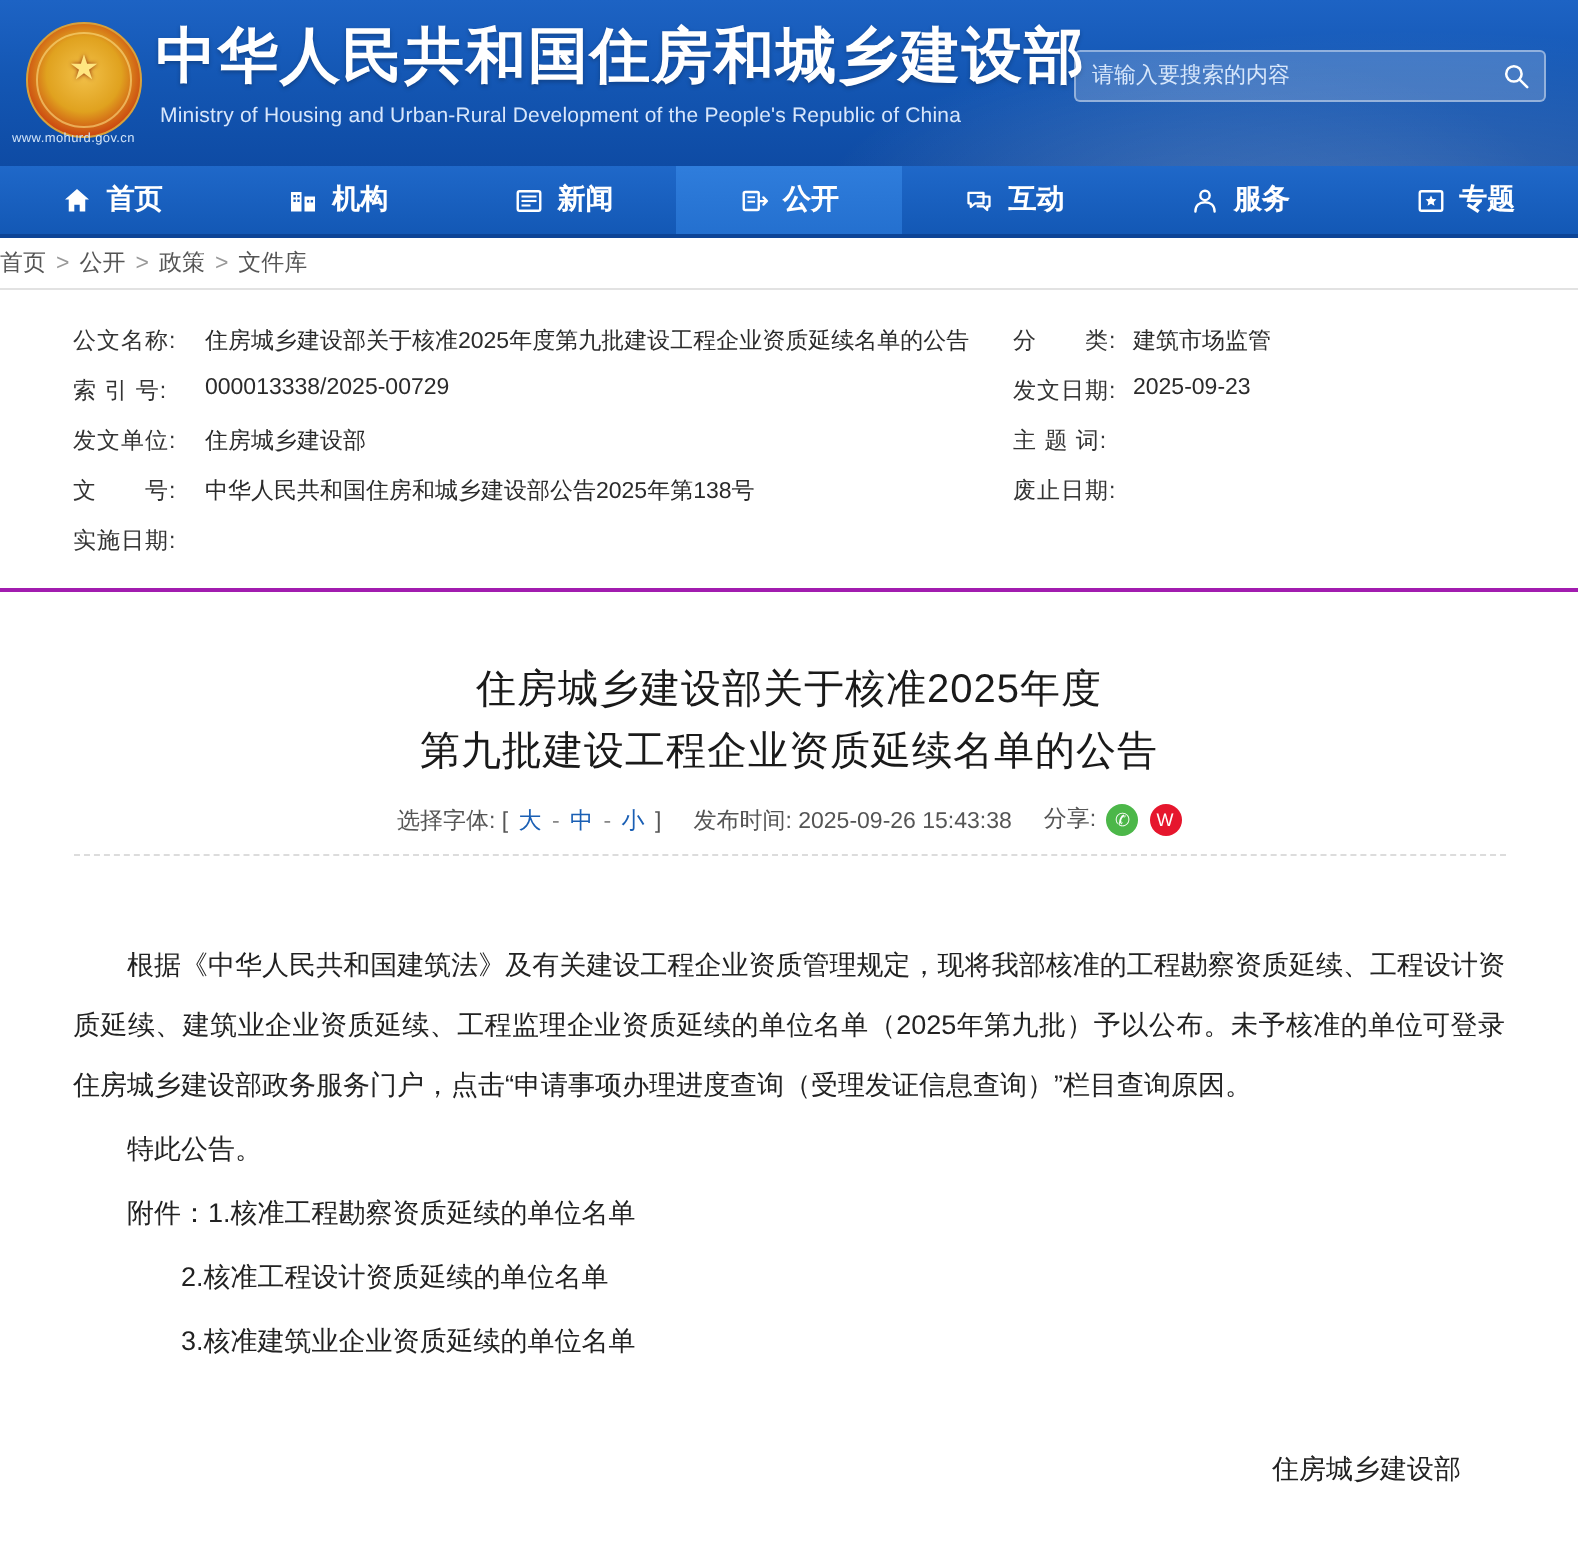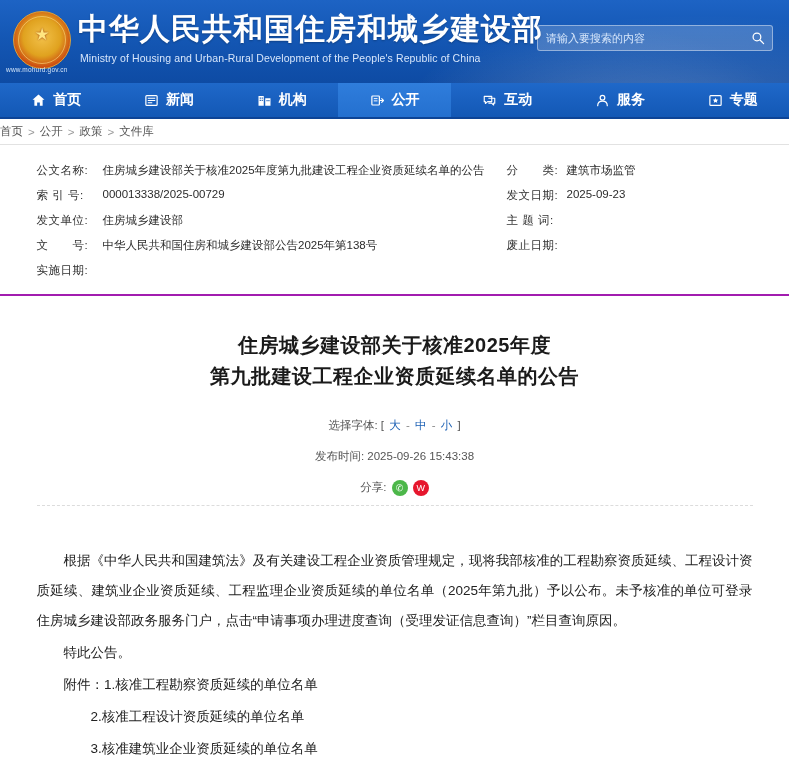--- a/index.html
+++ b/index.html
@@ -166,36 +166,35 @@
 
   
   .article {
     width: 716px;
     margin: 0 auto;
     padding-top: 34px;
   }
   .art-title {
     text-align: center;
     font-size: 20px;
-    font-weight: bold;
+    font-weight: normal;
     color: #1a1a1a;
     line-height: 1.55;
     letter-spacing: 0.5px;
   }
   .art-tools {
-    margin-top: 26px;
+    margin-top: 10px;
     padding-bottom: 9px;
     border-bottom: 1px dashed #dcdcdc;
     display: flex;
     align-items: center;
     justify-content: center;
     gap: 16px;
     font-size: 11.5px;
     color: #555;
-    flex-direction: column;
   }
   .font-pick .sz { color: #1a5fb4; cursor: pointer; padding: 0 2px; }
   .font-pick .dash { color: #888; }
   .share-ico {
     width: 16px; height: 16px; border-radius: 50%;
     display: inline-flex; align-items: center; justify-content: center;
     color: #fff; font-size: 9px; cursor: pointer; margin-left: 2px;
   }
   .wechat { background: #4cb749; }
   .weibo { background: #e6162d; }
@@ -244,39 +243,39 @@
 
 <div class="nav">
   <div class="nav-item">
     <svg viewBox="0 0 20 20">
       <path d="M10 2 L18 9 H15.5 V17 H11.8 V12.5 H8.2 V17 H4.5 V9 H2 Z" fill="#ffffff"></path>
     </svg>
     <span>首页</span>
   </div>
   <div class="nav-item">
     <svg viewBox="0 0 20 20">
-      <rect x="2.5" y="3.5" width="15" height="13" rx="1.2" fill="none" stroke="#ffffff" stroke-width="1.6"></rect>
-      <line x1="5" y1="7" x2="15" y2="7" stroke="#ffffff" stroke-width="1.4"></line>
-      <line x1="5" y1="10" x2="15" y2="10" stroke="#ffffff" stroke-width="1.4"></line>
-      <line x1="5" y1="13" x2="11" y2="13" stroke="#ffffff" stroke-width="1.4"></line>
-    </svg>
-    <span>新闻</span>
-  </div>
-  <div class="nav-item">
-    <svg viewBox="0 0 20 20">
       <rect x="2" y="4" width="7" height="13" fill="#ffffff"></rect>
       <rect x="11" y="7" width="7" height="10" fill="#ffffff"></rect>
       <rect x="3.6" y="6" width="1.6" height="1.6" fill="#1358b5"></rect>
       <rect x="6.2" y="6" width="1.6" height="1.6" fill="#1358b5"></rect>
       <rect x="3.6" y="9" width="1.6" height="1.6" fill="#1358b5"></rect>
       <rect x="6.2" y="9" width="1.6" height="1.6" fill="#1358b5"></rect>
       <rect x="12.6" y="9.4" width="1.6" height="1.6" fill="#1358b5"></rect>
       <rect x="15.1" y="9.4" width="1.6" height="1.6" fill="#1358b5"></rect>
     </svg>
     <span>机构</span>
+  </div>
+  <div class="nav-item">
+    <svg viewBox="0 0 20 20">
+      <rect x="2.5" y="3.5" width="15" height="13" rx="1.2" fill="none" stroke="#ffffff" stroke-width="1.6"></rect>
+      <line x1="5" y1="7" x2="15" y2="7" stroke="#ffffff" stroke-width="1.4"></line>
+      <line x1="5" y1="10" x2="15" y2="10" stroke="#ffffff" stroke-width="1.4"></line>
+      <line x1="5" y1="13" x2="11" y2="13" stroke="#ffffff" stroke-width="1.4"></line>
+    </svg>
+    <span>新闻</span>
   </div>
   <div class="nav-item active">
     <svg viewBox="0 0 20 20">
       <rect x="2.5" y="4" width="10" height="12" rx="1" fill="none" stroke="#ffffff" stroke-width="1.6"></rect>
       <line x1="5" y1="7.5" x2="10" y2="7.5" stroke="#ffffff" stroke-width="1.3"></line>
       <line x1="5" y1="10.5" x2="10" y2="10.5" stroke="#ffffff" stroke-width="1.3"></line>
       <path d="M13 10 H18 M15.6 7.6 L18 10 L15.6 12.4" fill="none" stroke="#ffffff" stroke-width="1.5" stroke-linecap="round" stroke-linejoin="round"></path>
     </svg>
     <span>公开</span>
   </div>

